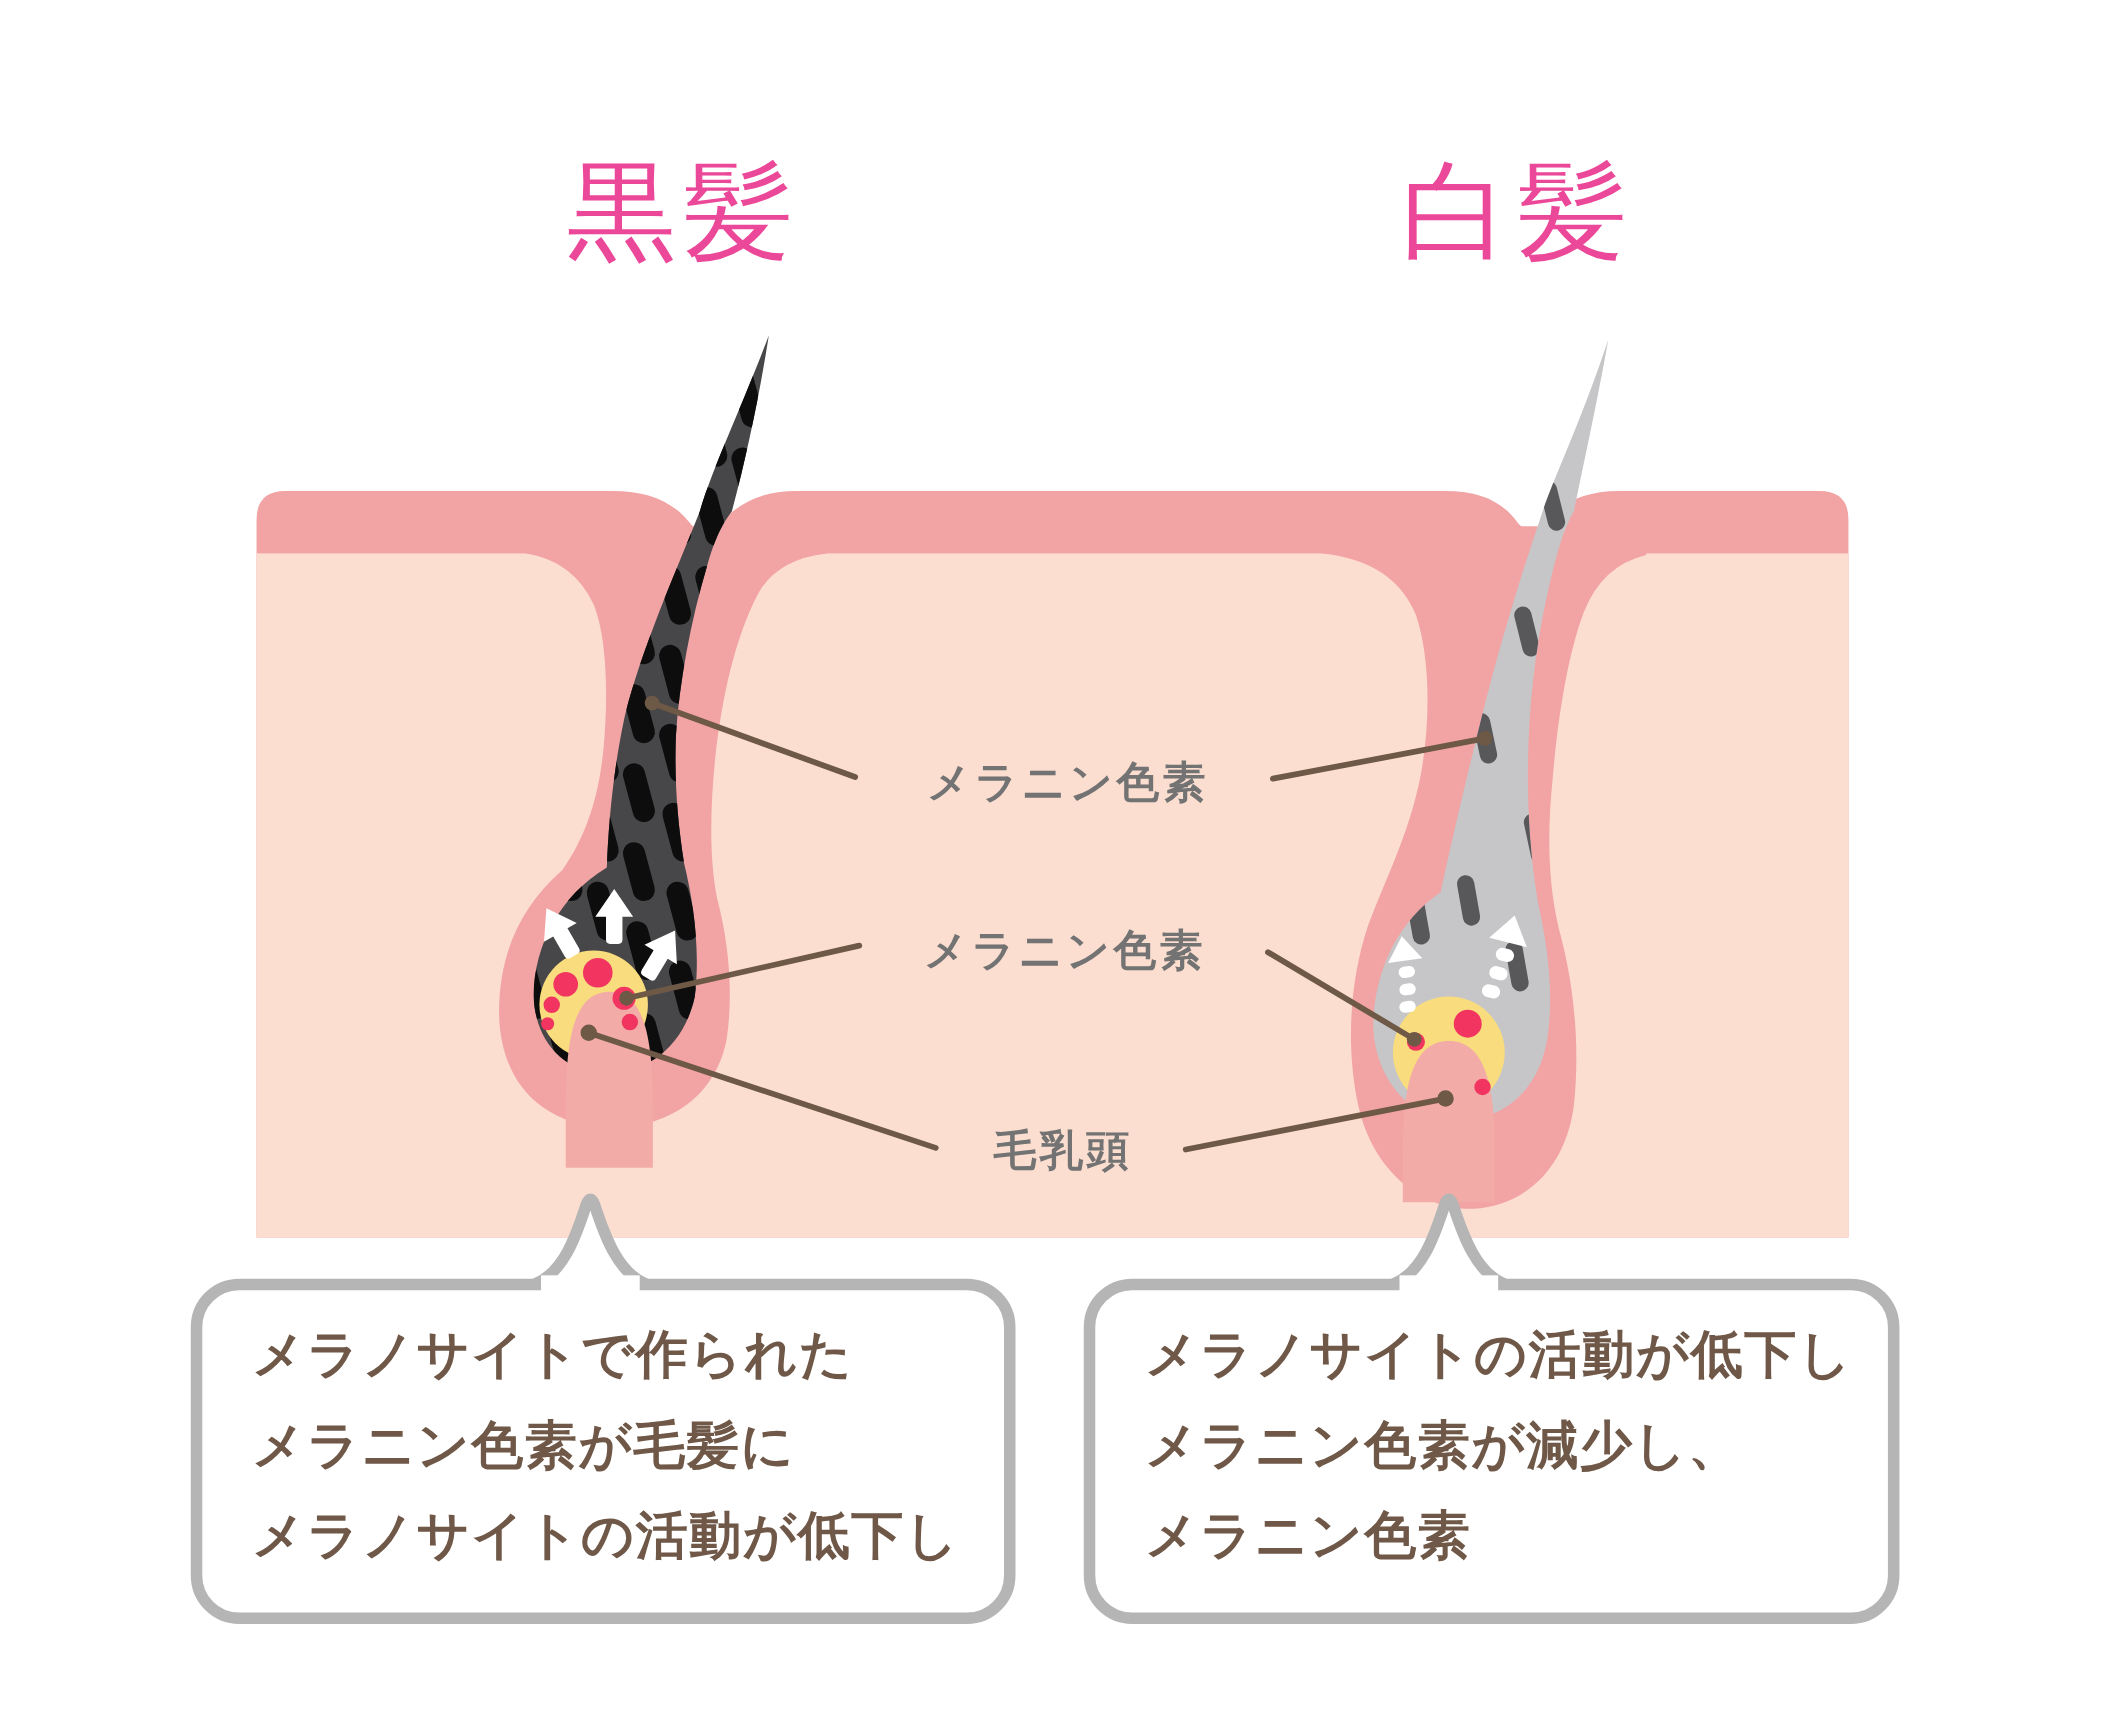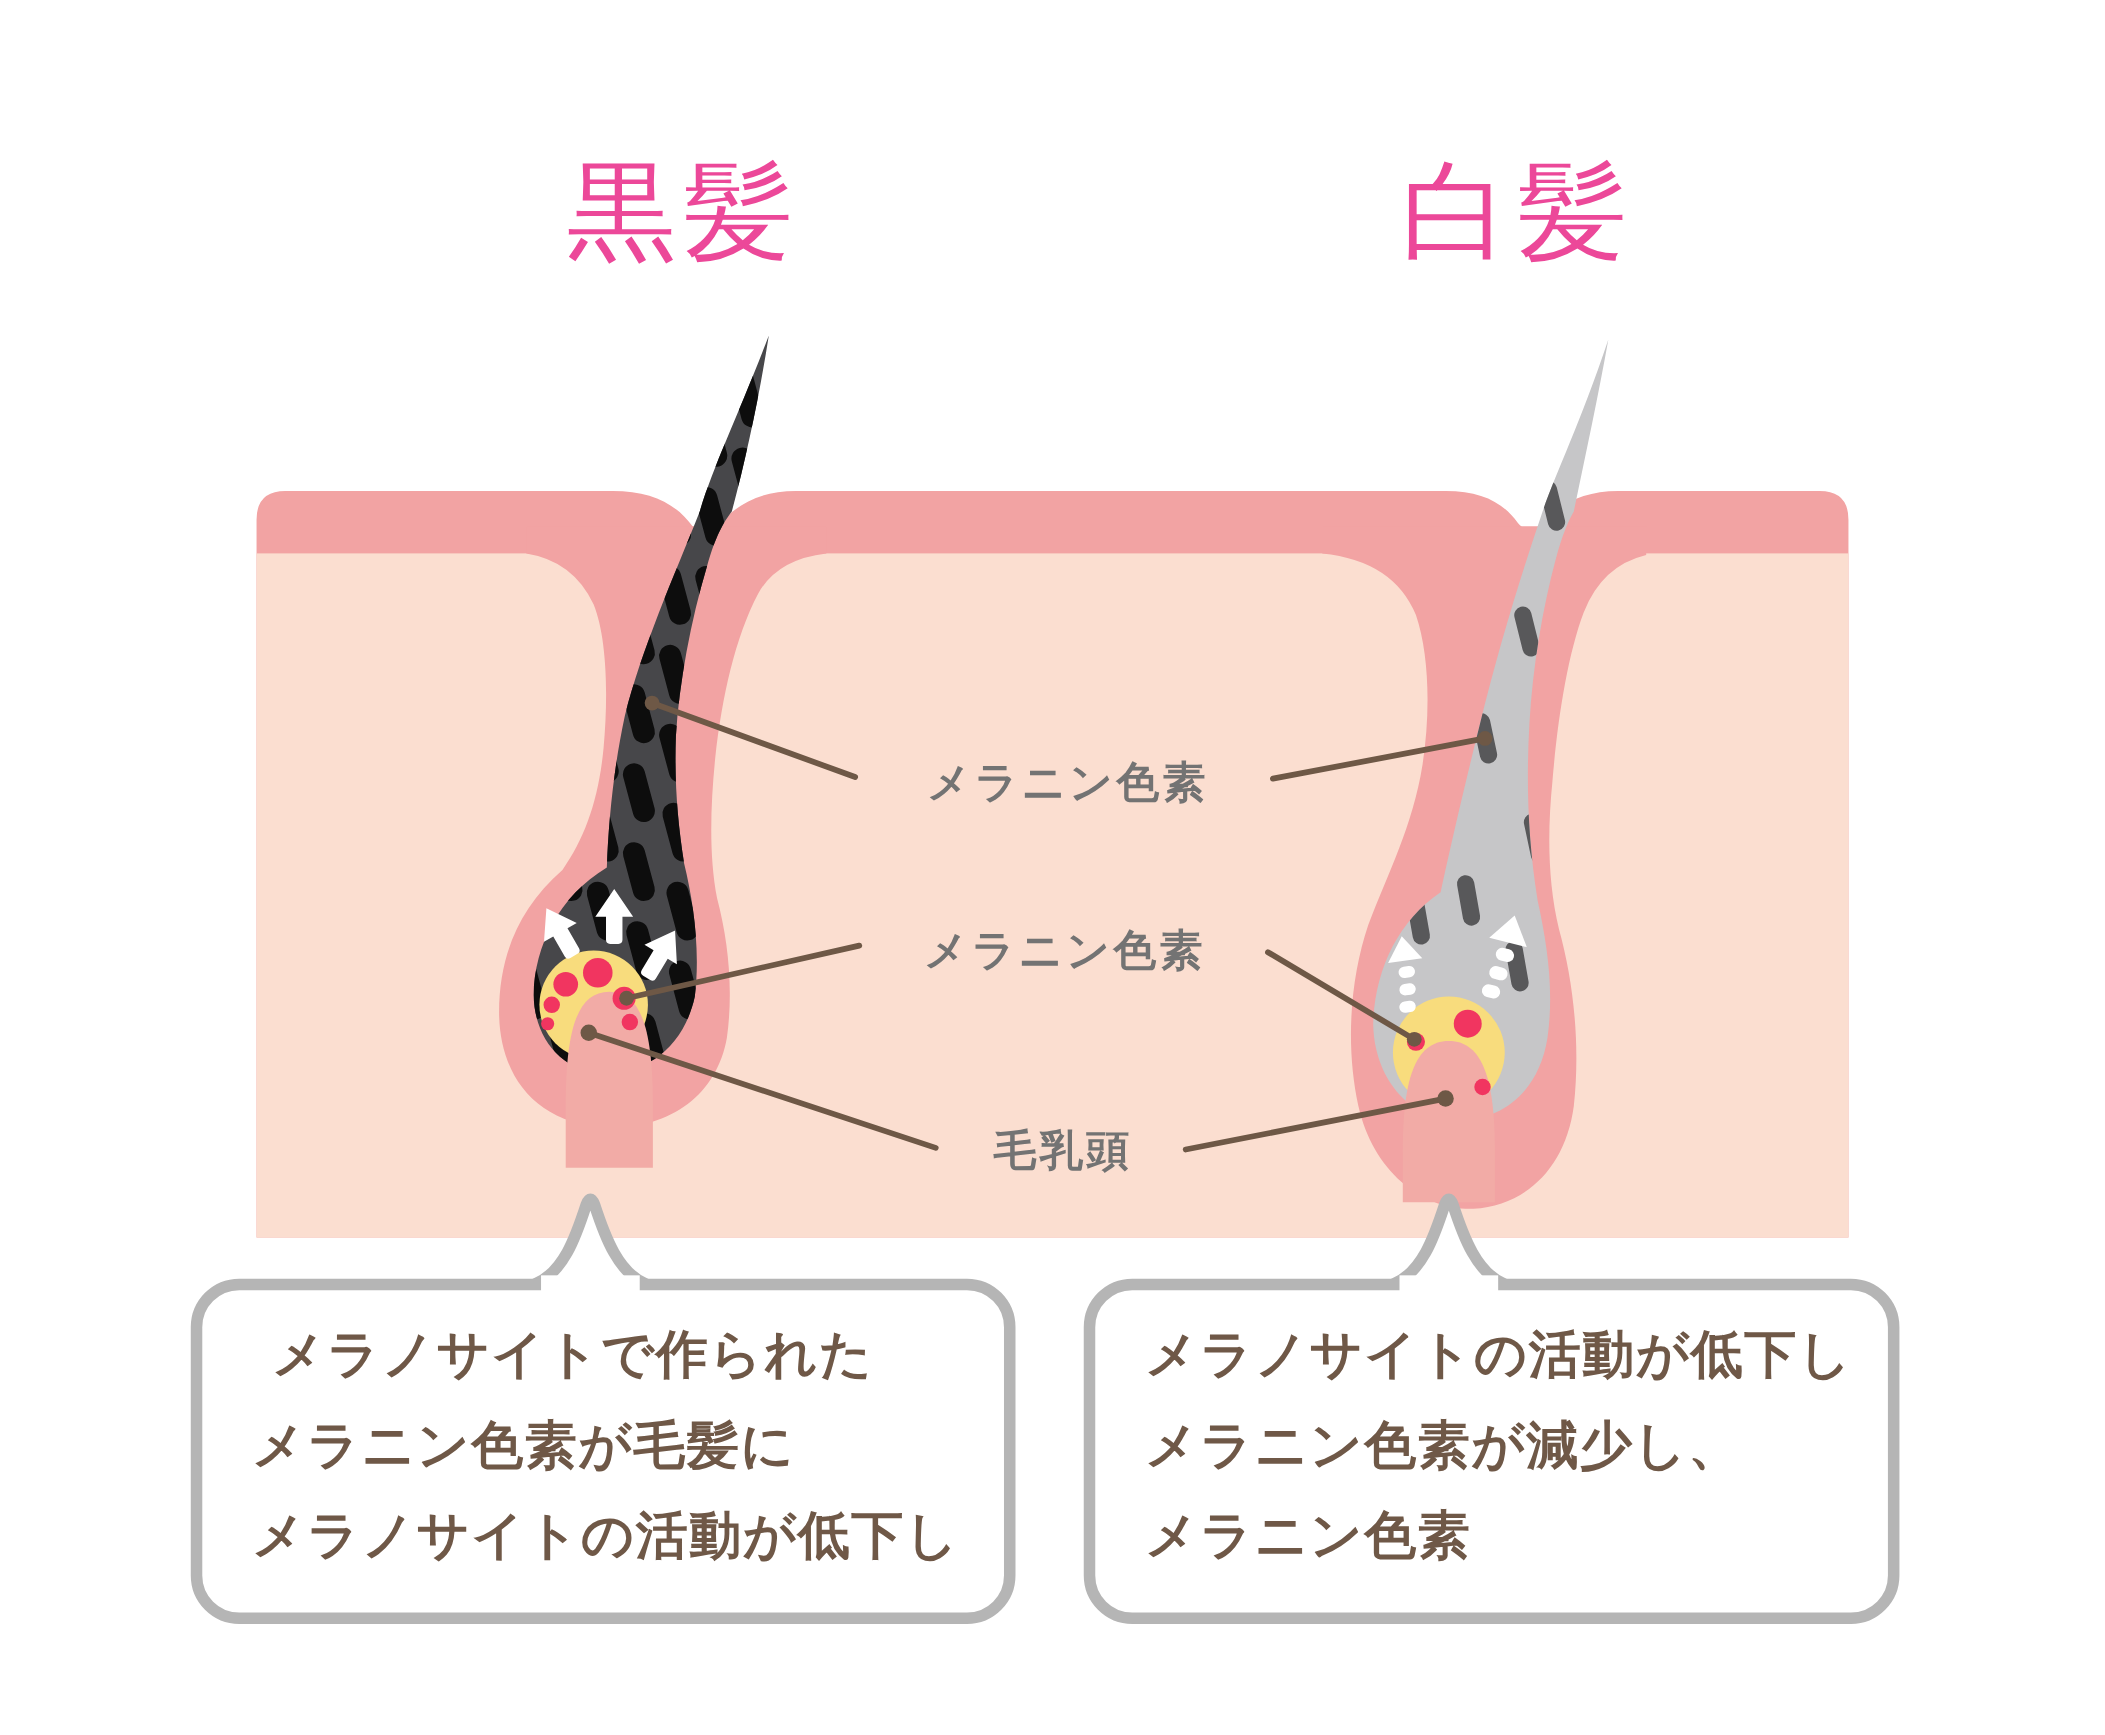--- a/index.html
+++ b/index.html
@@ -284,20 +284,20 @@
   </g>
 </svg>
 
 <div class="abs title" style="left:684px;top:212px;">黒髪</div>
 <div class="abs title" style="left:1518px;top:212px;">白髪</div>
 
 <div class="abs part-label" style="left:1068px;top:783px;">メラニン色素</div>
 <div class="abs part-label" style="left:1065px;top:951px;">メラニン色素</div>
 <div class="abs part-label" style="left:1063px;top:1151px;">毛乳頭</div>
 
-<div class="abs bubble-line" style="left:252px;top:1355px;margin-left:20px;">メラノサイトで作られた</div>
+<div class="abs bubble-line" style="left:252px;top:1355px;">メラノサイトで作られた</div>
 <div class="abs bubble-line" style="left:252px;top:1446px;">メラニン色素が毛髪に</div>
 <div class="abs bubble-line" style="left:252px;top:1536px;">メラノサイトの活動が低下し</div>
 
 <div class="abs bubble-line" style="left:1145px;top:1355px;">メラノサイトの活動が低下し</div>
 <div class="abs bubble-line" style="left:1145px;top:1446px;">メラニン色素が減少し、</div>
 <div class="abs bubble-line" style="left:1145px;top:1536px;">メラニン色素</div>
 
 
 </body></html>

